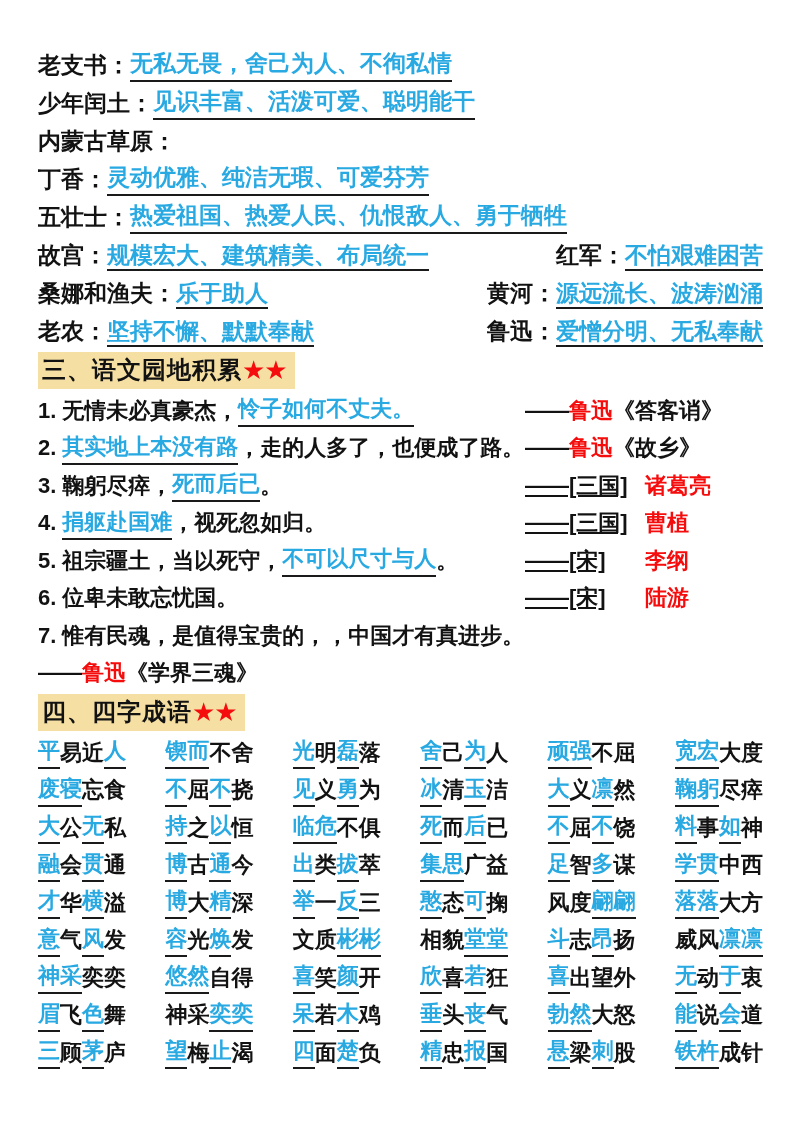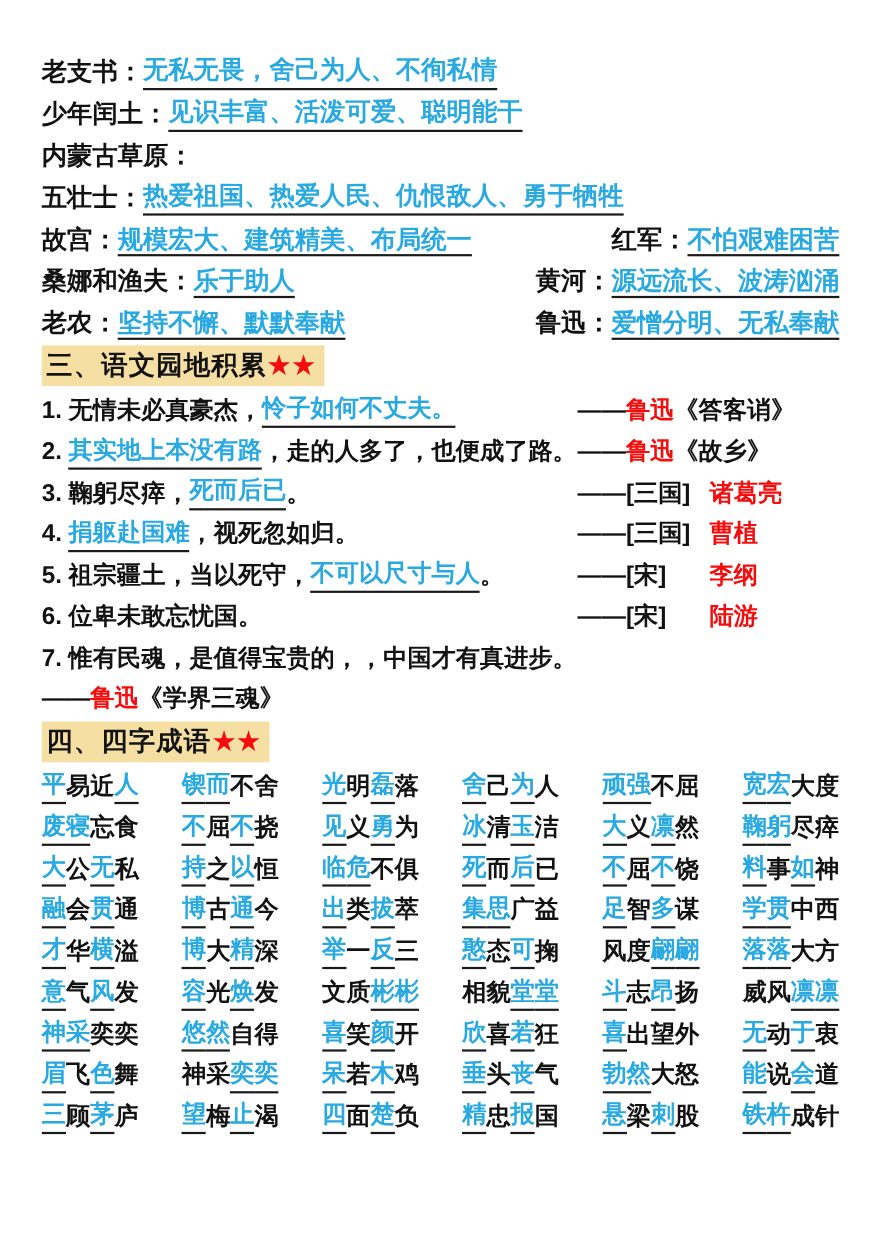--- a/index.html
+++ b/index.html
@@ -42,21 +42,21 @@
   .quote-line{
     height:37.5px;display:flex;align-items:center;
     font-size:22px;position:relative;white-space:nowrap;
   }
   .quote-num{margin-right:6px;}
   .quote-attr{
     position:absolute;left:487px;top:0;height:100%;
     display:flex;align-items:center;white-space:nowrap;
   }
   .attr-prefix{color:var(--ink);}
-  .attr-prefix.wide{display:inline-block;min-width:120px;}
+  .attr-prefix.wide{display:inline-block;min-width:120px;text-decoration:underline;}
   .attr-name{color:var(--red);}
   .attr-suffix{color:var(--ink);}
   .quote-footer{height:37.5px;display:flex;align-items:center;font-size:22px;}
 
   
   .idiom-grid{
     width:725px;
     display:grid;
     grid-template-columns:repeat(6,auto);
     justify-content:space-between;
@@ -78,20 +78,24 @@
       <div class="trait-line">
         <span class="seg-k">老支书：</span>
         <span class="seg-b">无私无畏，舍己为人、不徇私情</span>
       </div>
       <div class="trait-line">
         <span class="seg-k">少年闰土：</span>
         <span class="seg-b">见识丰富、活泼可爱、聪明能干</span>
       </div>
       <div class="trait-line">
         <span class="seg-k">内蒙古草原：</span>
+      </div>
+      <div class="trait-line">
+        <span class="seg-k">丁香：</span>
+        <span class="seg-b">灵动优雅、纯洁无瑕、可爱芬芳</span>
       </div>
       <div class="trait-line">
         <span class="seg-k">五壮士：</span>
         <span class="seg-b">热爱祖国、热爱人民、仇恨敌人、勇于牺牲</span>
       </div>
       <div class="trait-line double">
         <span><span class="seg-k">故宫：</span><span class="seg-b">规模宏大、建筑精美、布局统一</span></span>
         <span><span class="seg-k">红军：</span><span class="seg-b">不怕艰难困苦</span></span>
       </div>
       <div class="trait-line double">

